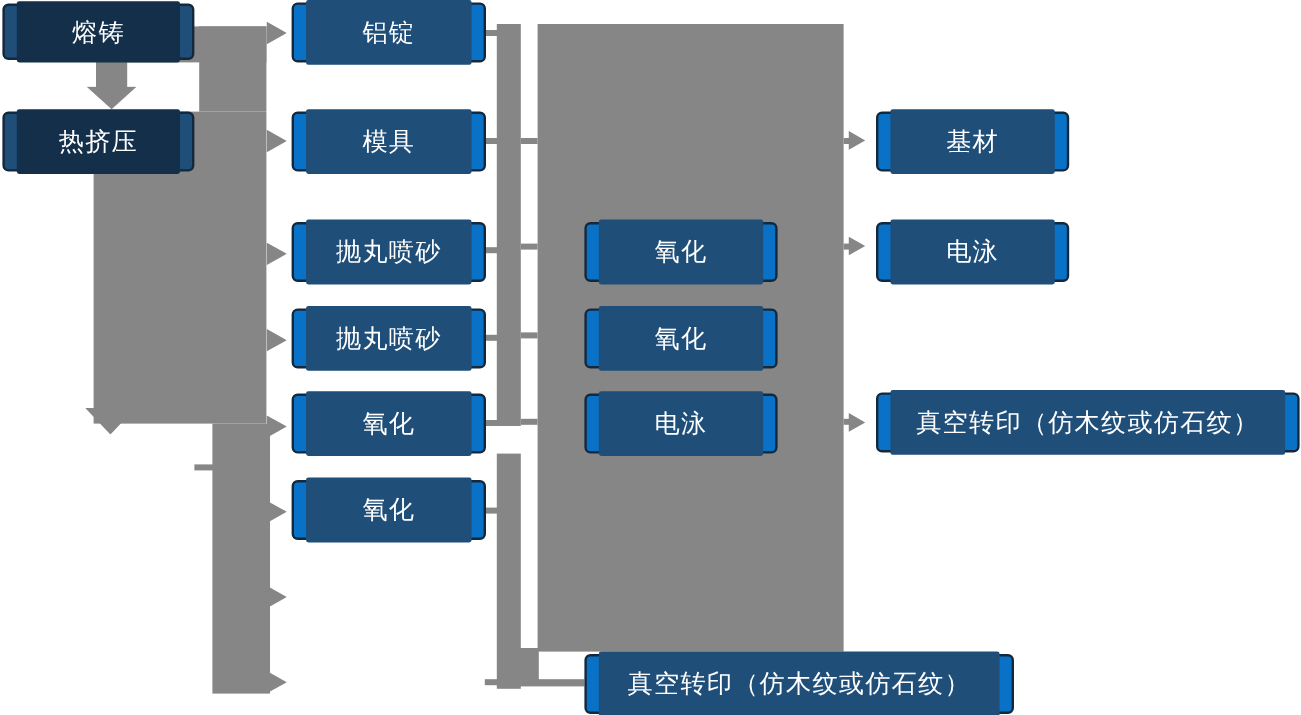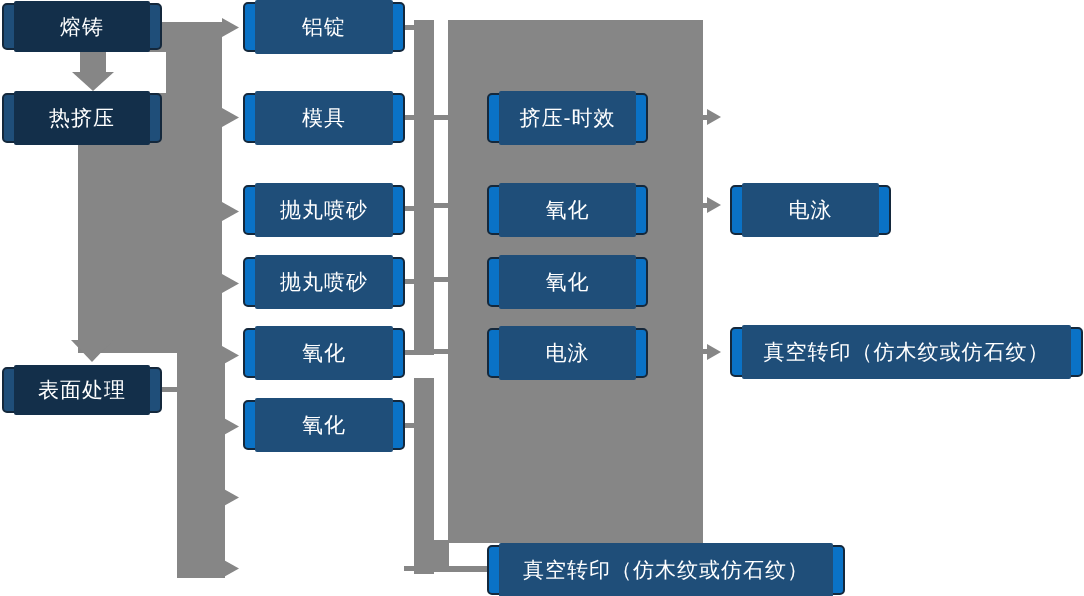--- a/index.html
+++ b/index.html
@@ -93,31 +93,30 @@
 
   <div class="tri-r" style="left:707px;top:109px;width:14px;height:16px;"></div>
   <div class="tri-r" style="left:707px;top:197px;width:14px;height:16px;"></div>
   <div class="tri-r" style="left:707px;top:344px;width:14px;height:16px;"></div>
 
   <div class="tri-d" style="left:72px;top:72px;width:42px;height:19px;"></div>
   <div class="tri-d" style="left:71px;top:340px;width:42px;height:22px;"></div>
 
   <div class="node dark" style="left:2px;top:3px;width:160px;height:47px;">熔铸</div>
   <div class="node dark" style="left:2px;top:93px;width:160px;height:50px;">热挤压</div>
-  <div class="node dark" style="left:2px;top:367px;width:160px;height:46px;">表面处理</div>
 
   <div class="node light" style="left:243px;top:2px;width:162px;height:50px;">铝锭</div>
   <div class="node light" style="left:243px;top:93px;width:162px;height:50px;">模具</div>
   <div class="node light" style="left:243px;top:185px;width:162px;height:50px;">抛丸喷砂</div>
   <div class="node light" style="left:243px;top:257px;width:162px;height:50px;">抛丸喷砂</div>
   <div class="node light" style="left:243px;top:328px;width:162px;height:50px;">氧化</div>
   <div class="node light" style="left:243px;top:400px;width:162px;height:50px;">氧化</div>
 
-  <div class="node light" style="left:487px;top:93px;width:161px;height:50px;">挤压-时效</div>
   <div class="node light" style="left:487px;top:185px;width:161px;height:50px;">氧化</div>
   <div class="node light" style="left:487px;top:257px;width:161px;height:50px;">氧化</div>
   <div class="node light" style="left:487px;top:328px;width:161px;height:50px;">电泳</div>
   <div class="node light" style="left:487px;top:545px;width:358px;height:50px;">真空转印（仿木纹或仿石纹）</div>
 
+  <div class="node light" style="left:730px;top:93px;width:161px;height:50px;">基材</div>
   <div class="node light" style="left:730px;top:185px;width:161px;height:50px;">电泳</div>
   <div class="node light" style="left:730px;top:327px;width:353px;height:50px;">真空转印（仿木纹或仿石纹）</div>
 
 </div>
 
 </body></html>

